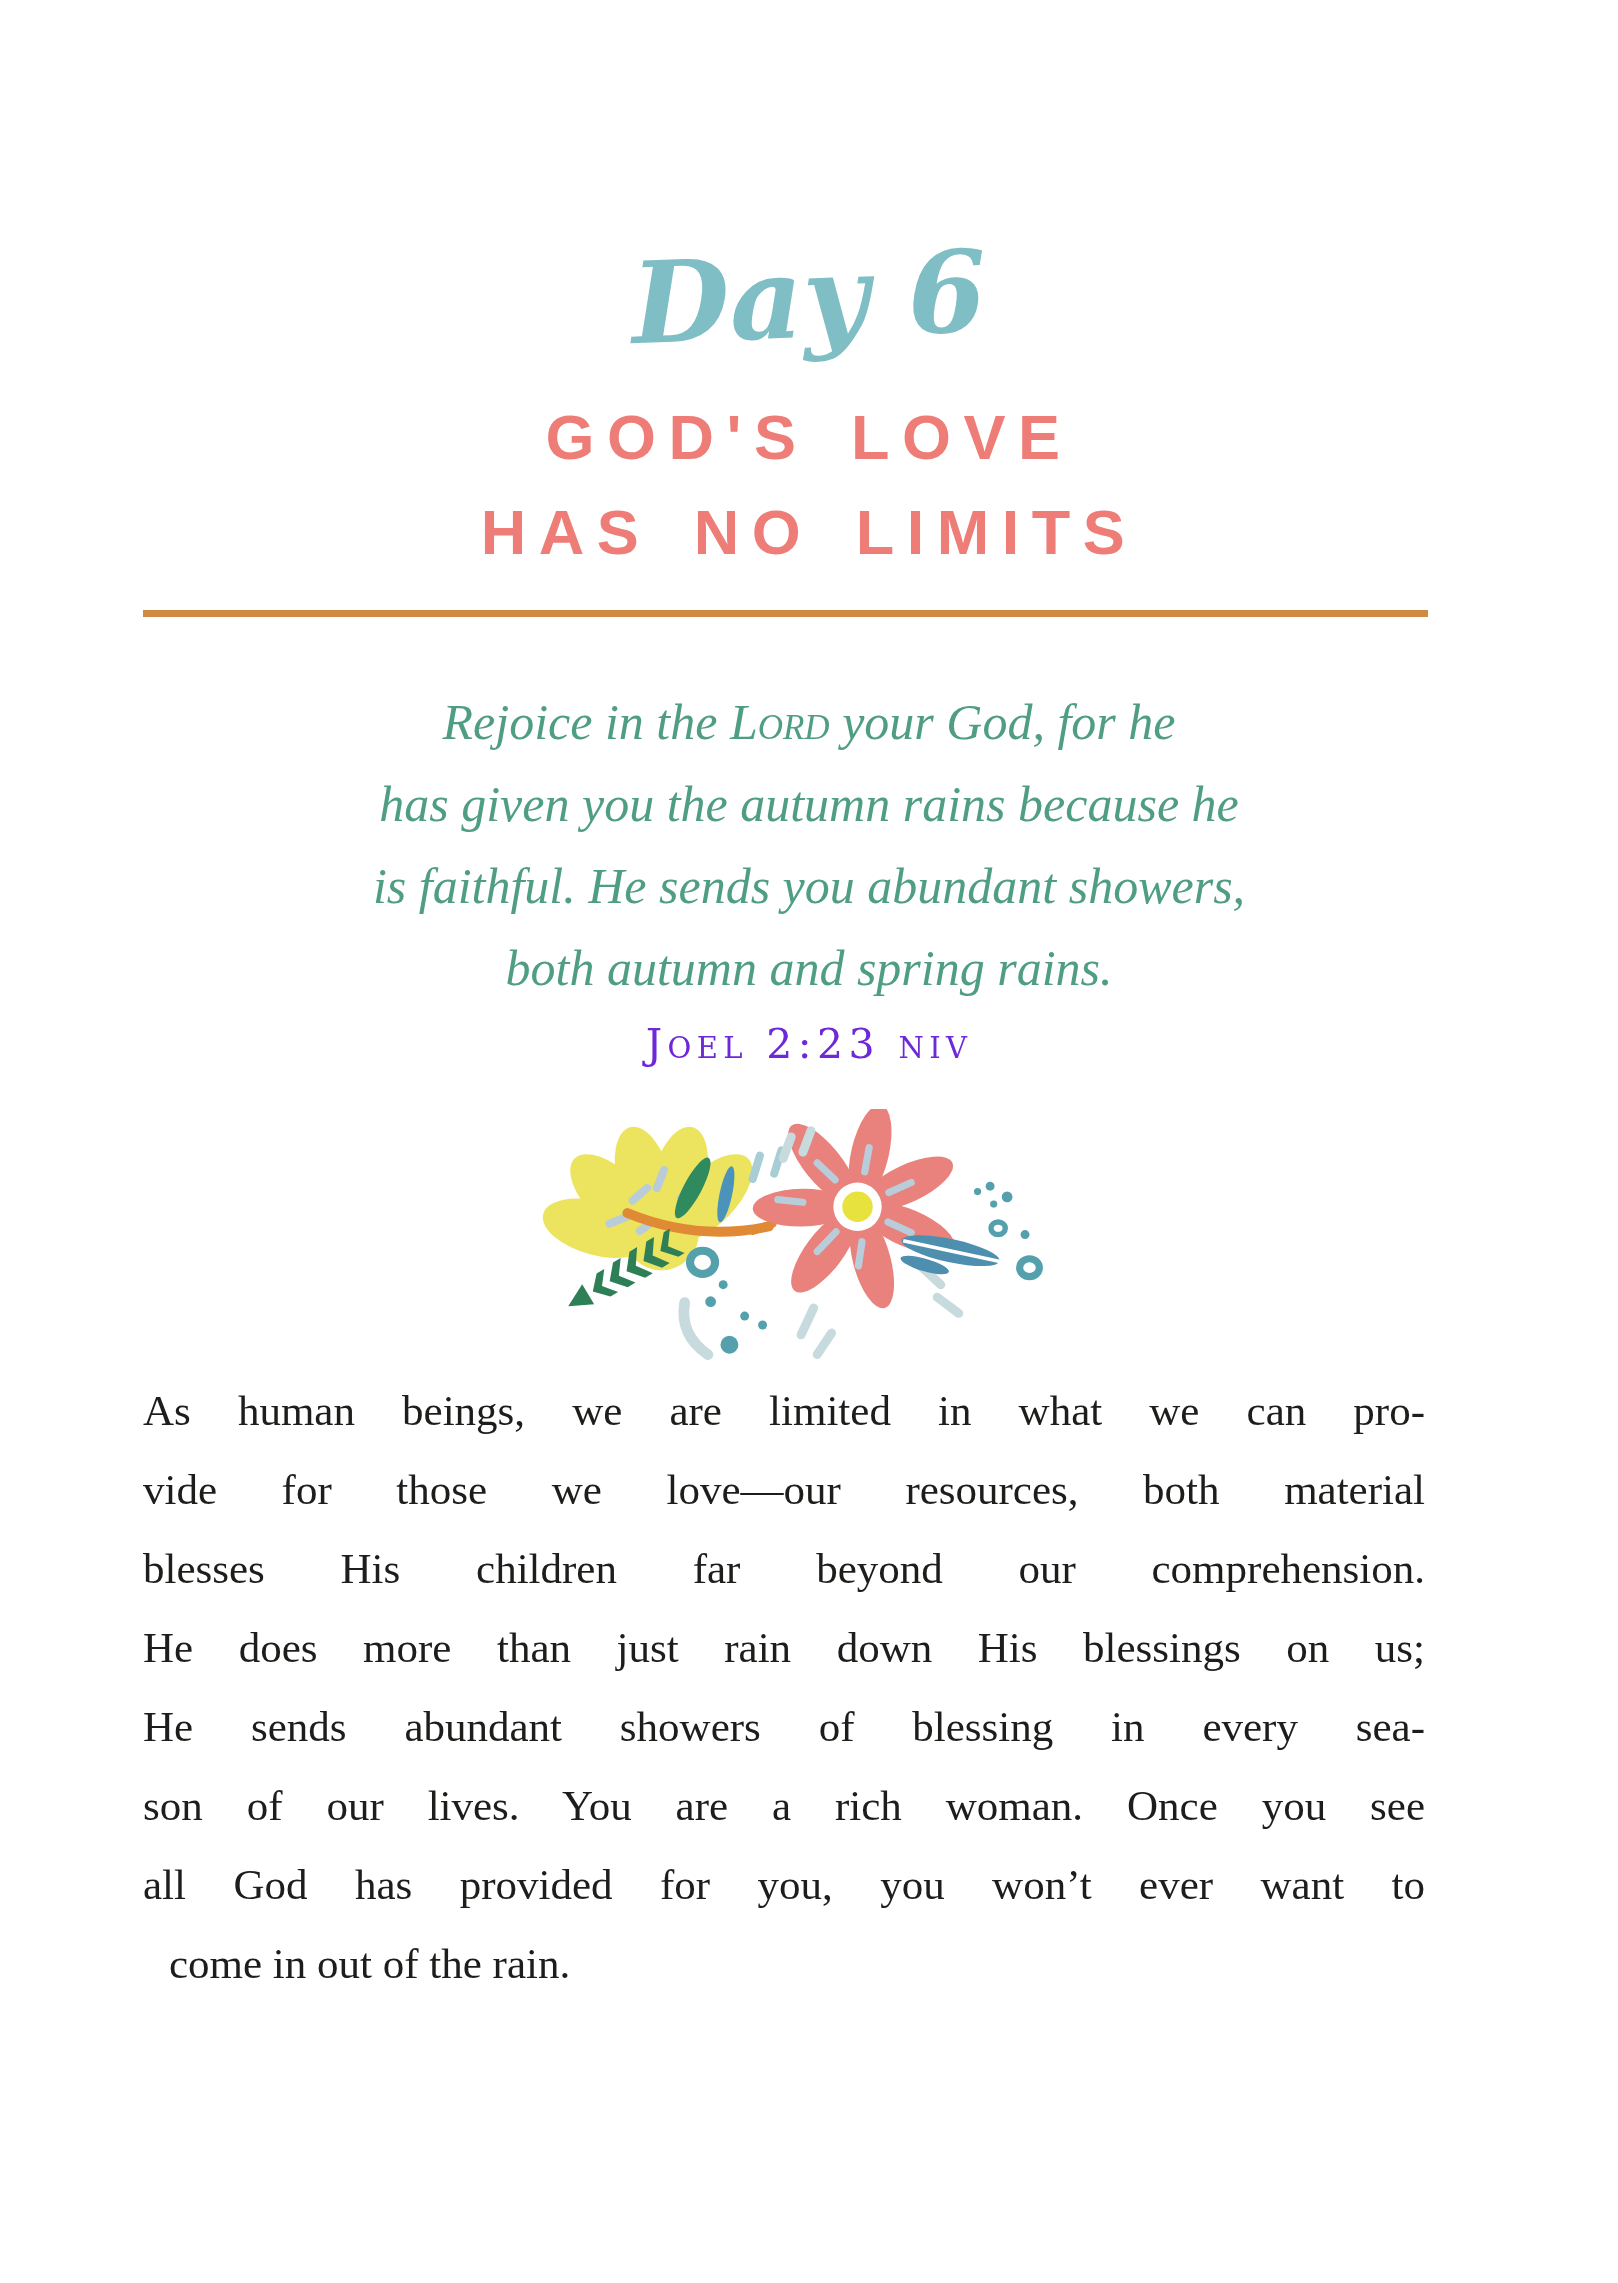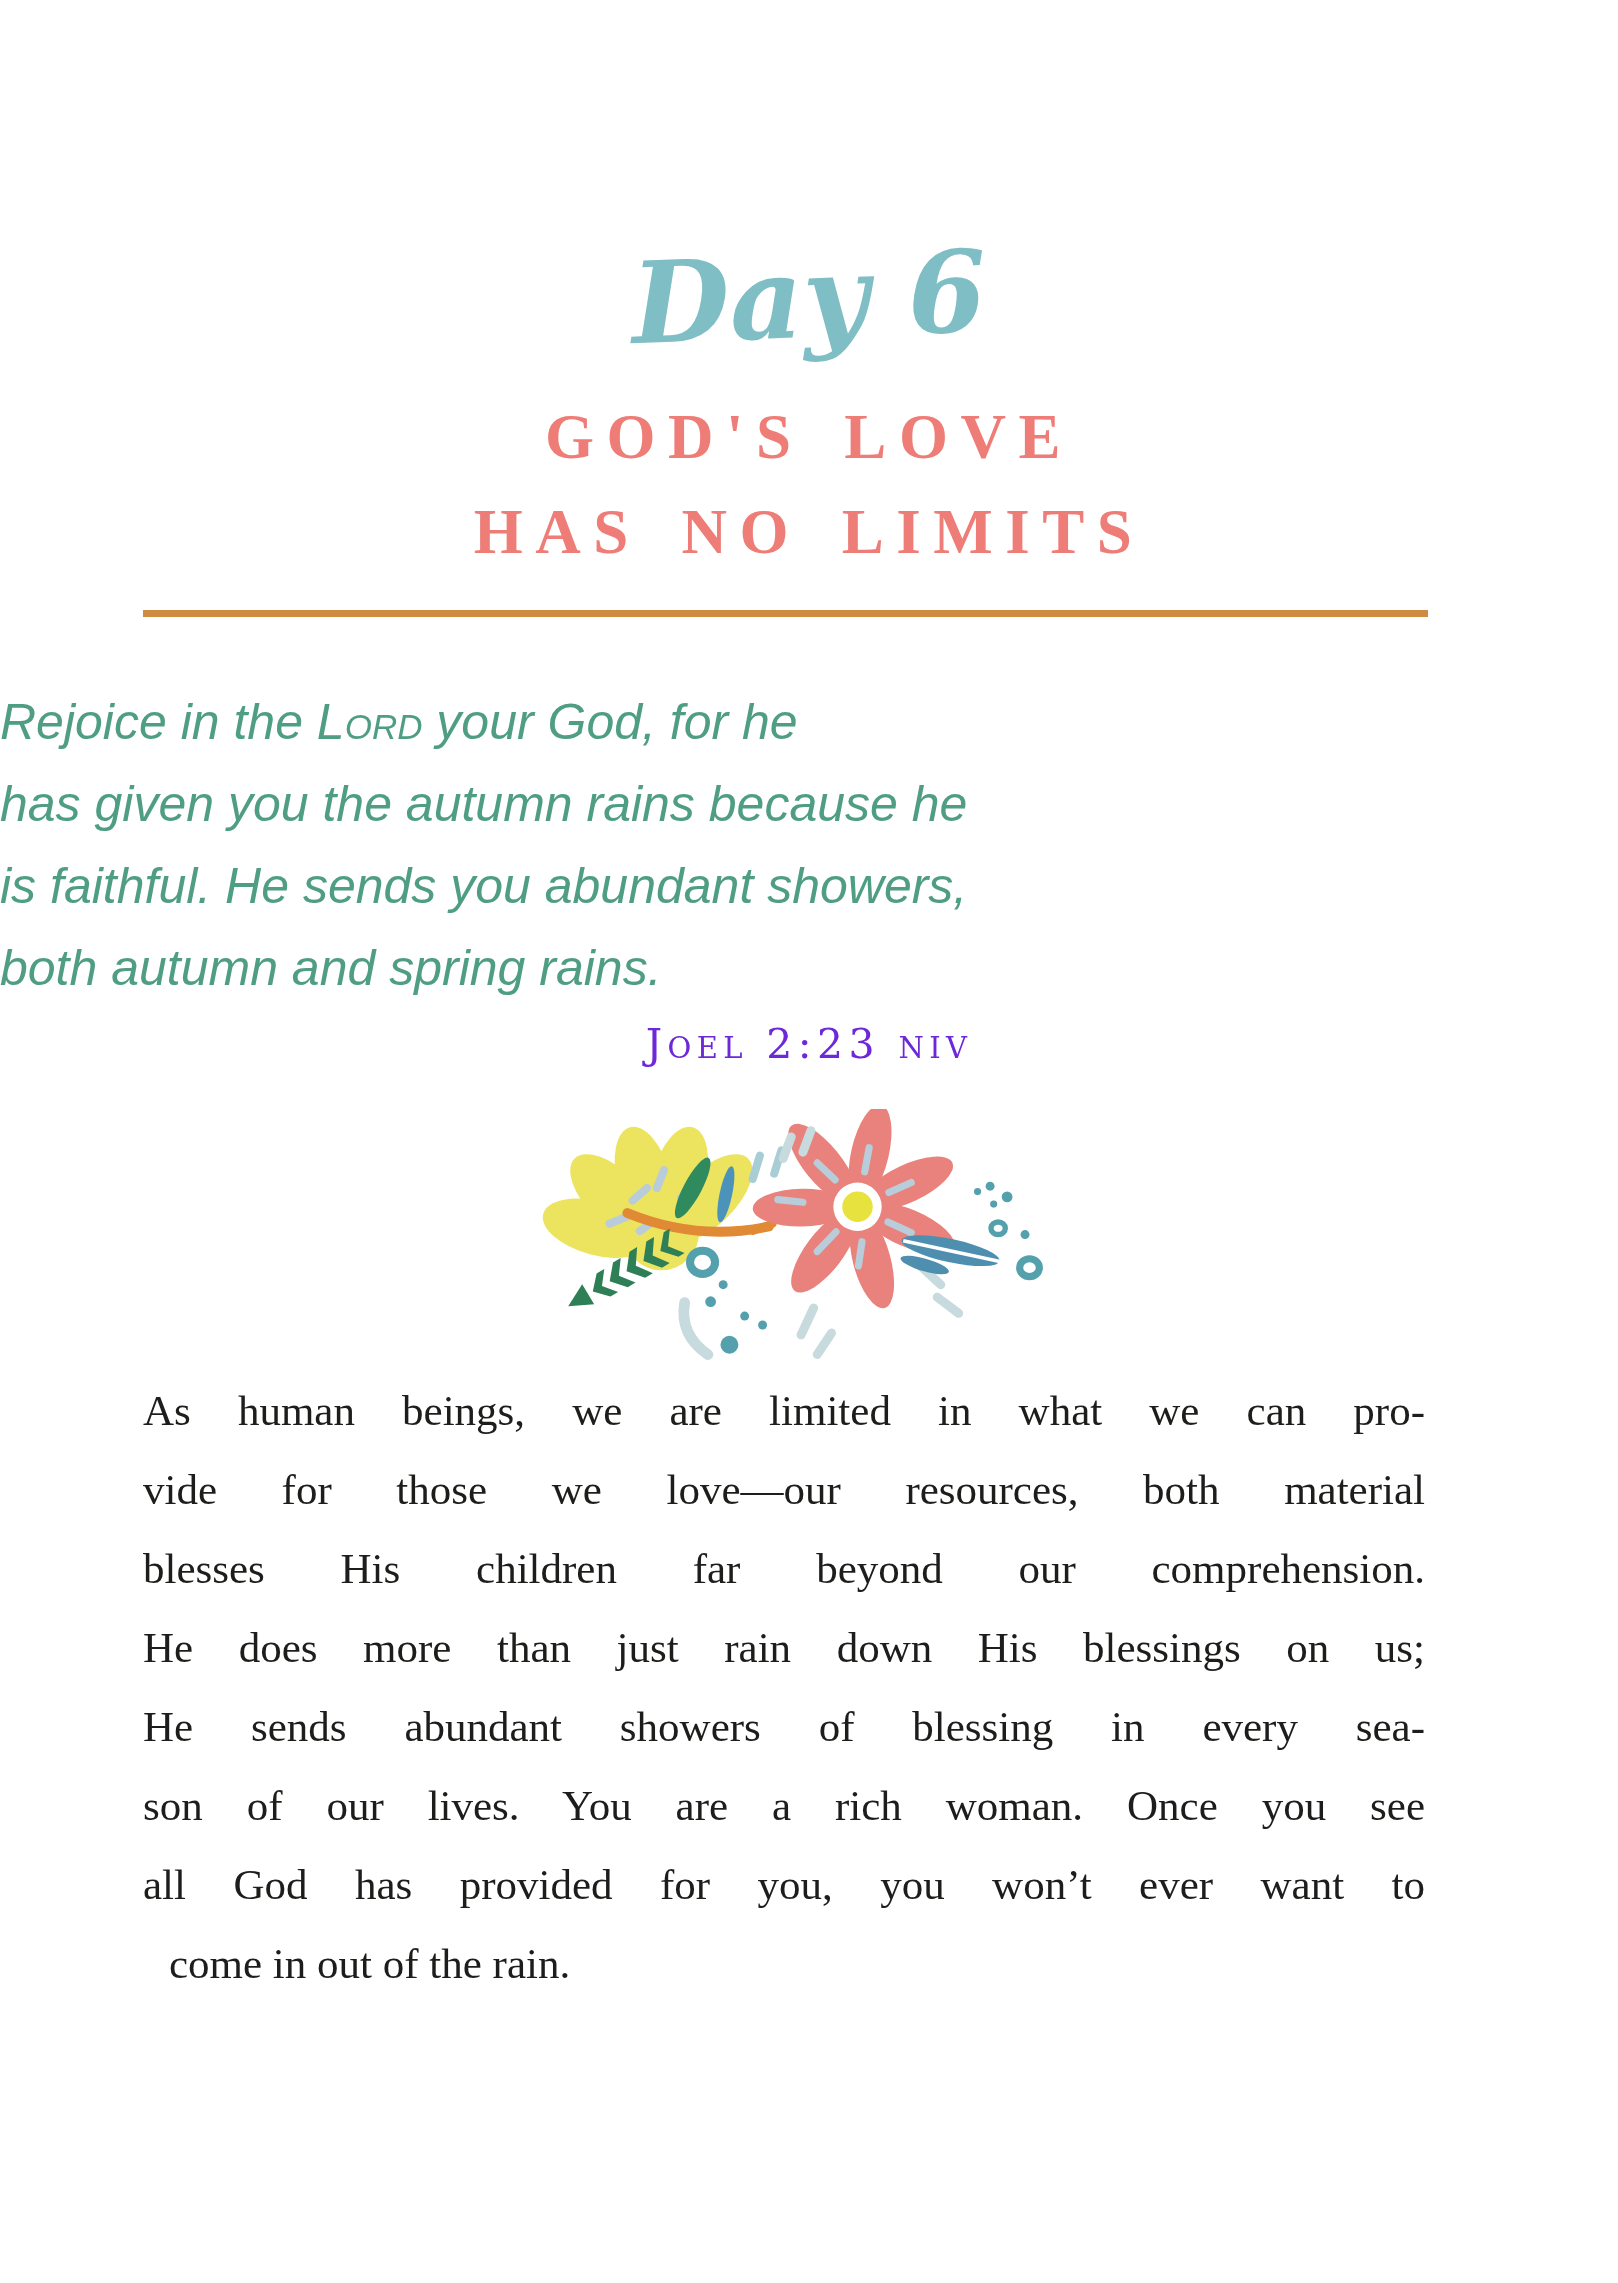--- a/index.html
+++ b/index.html
@@ -15,35 +15,35 @@
     text-align:center;
     font-family:"DejaVu Serif", serif;
     font-style:italic; font-weight:bold;
     font-size:113px; line-height:170px;
     color:#7ebec4;
     transform:rotate(-2deg);
   }
   .title {
     position:absolute; top:390px; left:0; width:100%;
     text-align:center;
-    font-family:Liberation Serif, serif;
+    font-family:Liberation Sans, sans-serif;
     font-weight:bold;
     font-size:63px; line-height:95px;
     letter-spacing:12.5px; word-spacing:12.5px;
     color:#ee7d78;
   }
   .rule {
     position:absolute; top:610px; left:143px;
     width:1285px; height:7.2px;
     background:#cf8b42;
   }
   .verse {
     position:absolute; top:681px; left:0; width:100%;
-    text-align:left;
-    font-family:Liberation Sans, sans-serif;
+    text-align:center;
+    font-family:Liberation Serif, serif;
     font-style:italic;
     font-size:50px; line-height:82px;
     color:#4f9e84;
   }
   .verse .lord { font-variant:small-caps; }
   .reference {
     position:absolute; top:1008px; left:0; width:100%;
     text-align:center;
     font-family:"DejaVu Serif", serif;
     font-variant:small-caps;

